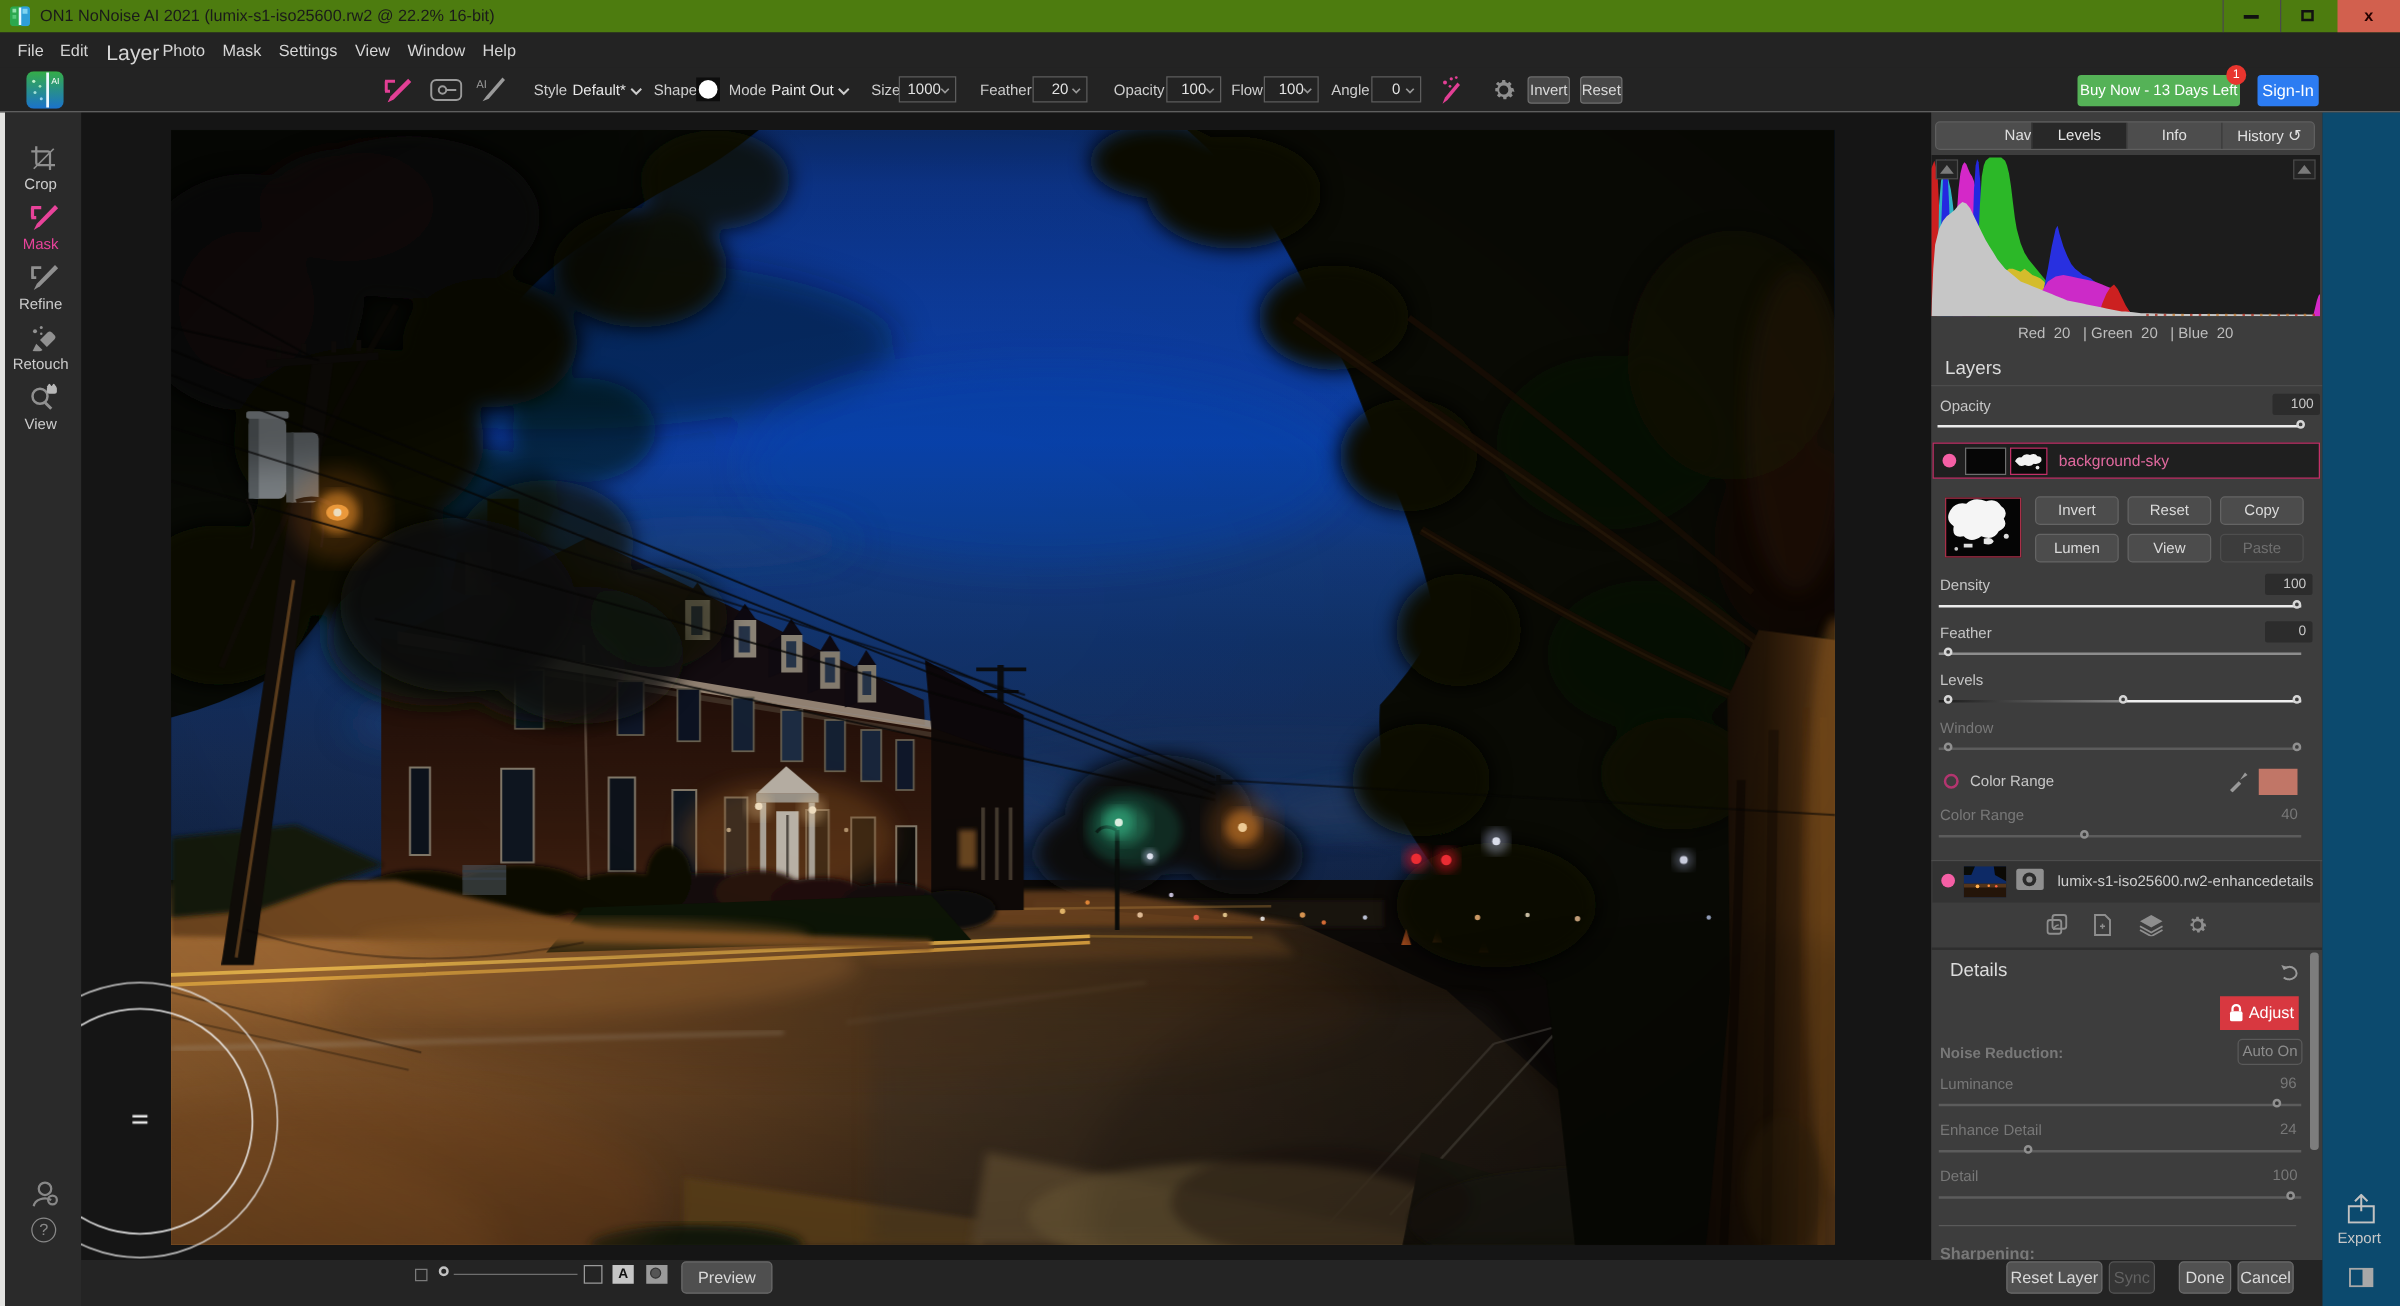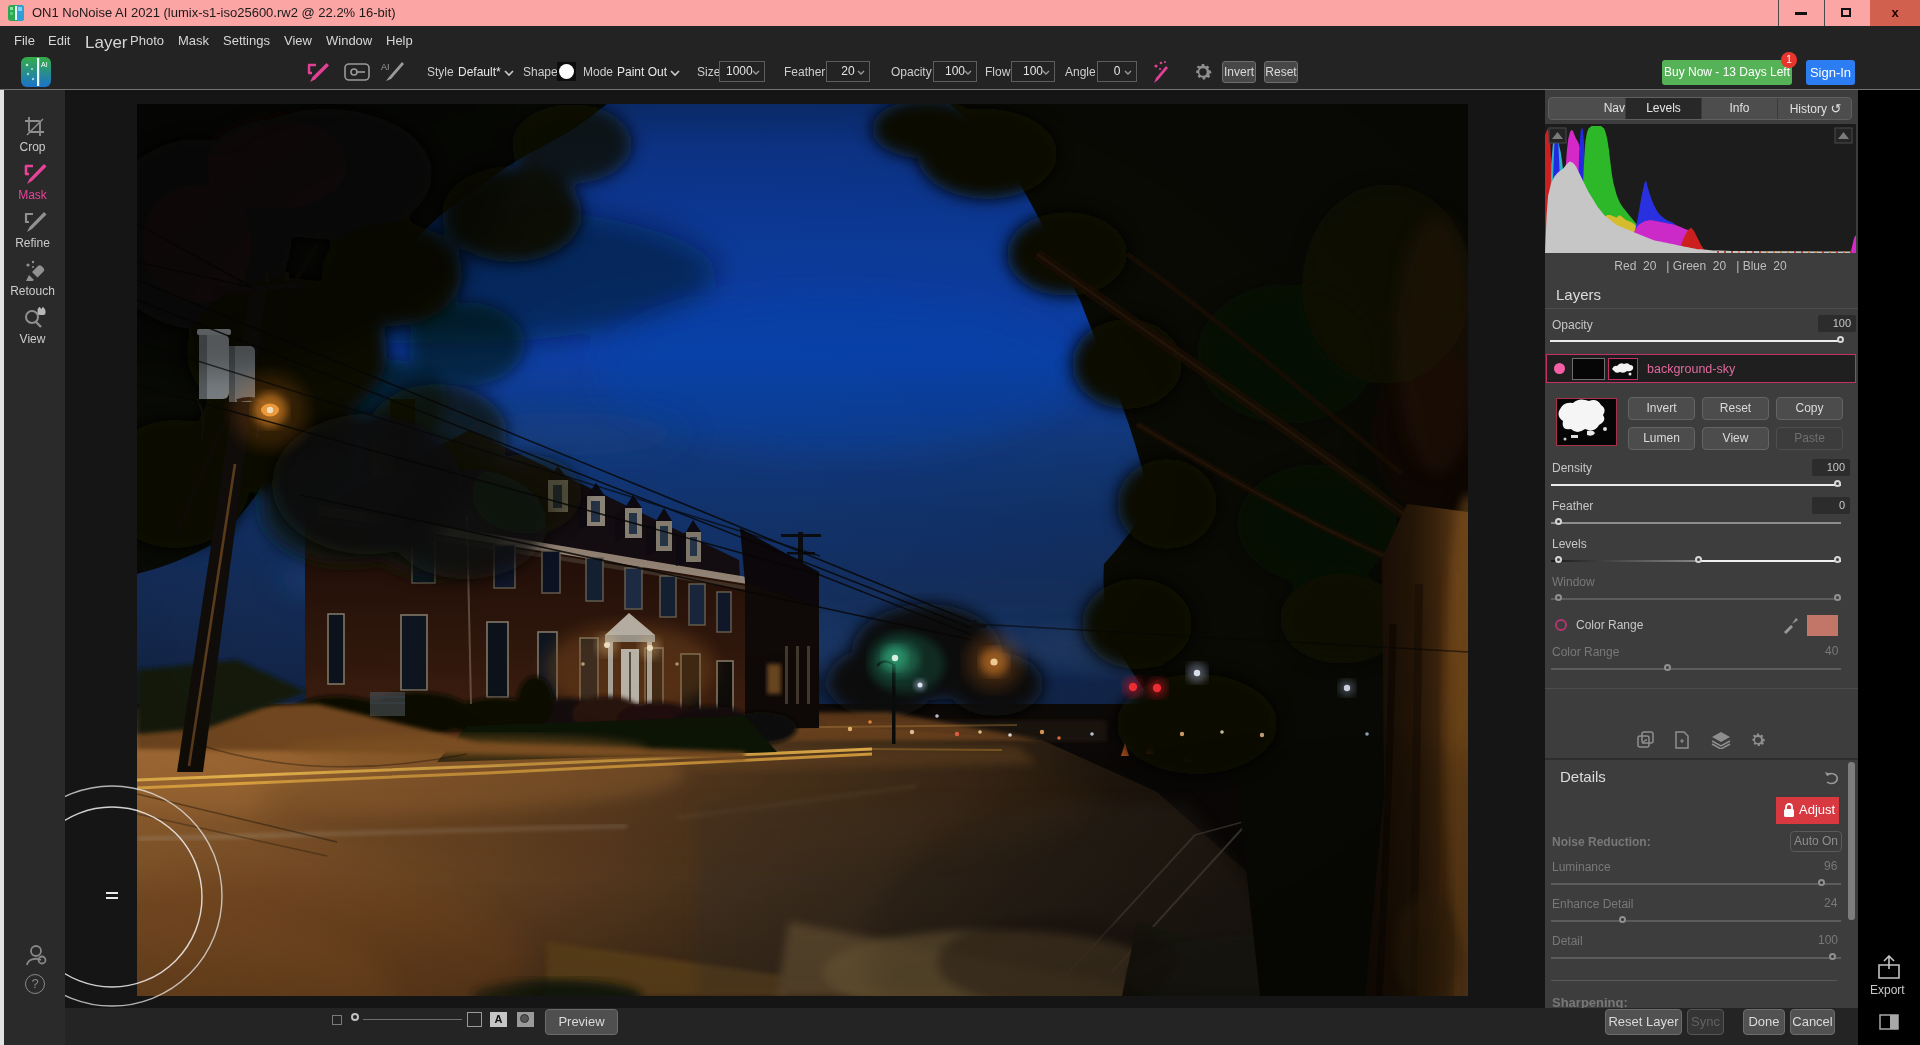--- a/index.html
+++ b/index.html
@@ -16,21 +16,21 @@
 .track { position:absolute; height:2px; background:#8d8d8d; }
 .handle { position:absolute; width:7px; height:7px; border:2px solid #d6d6d6;
   border-radius:50%; background:#3e3e3e; }
 .dimtrack { background:#5c5c5c; }
 .dimhandle { border-color:#909090; }
 </style>
 </head>
 <body>
 <div id="app">
 
-<div class="abs" style="left:0;top:0;width:1920px;height:26px;background:#fca5a5;">
+<div class="abs" style="left:0;top:0;width:1920px;height:26px;background:#4d7c0f;">
   <svg class="abs" style="left:8px;top:5px;" width="16" height="16" viewBox="0 0 16 16">
     <rect x="0" y="0" width="16" height="16" rx="3" fill="#2ca84e"></rect>
     <rect x="8" y="0" width="8" height="16" rx="3" fill="#2e9fd8"></rect>
     <rect x="7" y="1" width="2" height="14" fill="#e8f8ff"></rect>
     <rect x="2" y="2" width="3" height="3" fill="#8fe0a8"></rect>
     <rect x="2" y="7" width="3" height="3" fill="#57c97b"></rect>
     <rect x="10" y="2" width="4" height="4" fill="#7fd4f0"></rect>
   </svg>
   <div class="abs" style="left:32px;top:0;height:26px;line-height:26px;color:#1a1a1a;font-size:13px;">ON1 NoNoise AI 2021 (lumix-s1-iso25600.rw2 @ 22.2% 16-bit)</div>
   <div class="abs" style="left:1778px;top:0;width:46px;height:26px;border-left:1px solid #4a4a4a;"></div>
@@ -719,20 +719,38 @@
     <path d="M2 16 l7 -7 2 2 -7 7 z" fill="#999"></path>
     <path d="M10 8 l4 -6 2 2 -6 4 z" fill="#999"></path>
   </svg>
   <div class="abs" style="left:262px;top:525px;width:31px;height:21px;background:#c17667;"></div>
   <div class="lbl dim" style="left:7px;top:555px;">Color Range</div>
   <div class="lbl dim" style="left:280px;top:554px;">40</div>
   <div class="track dimtrack" style="left:6px;top:578px;width:290px;"></div>
   <div class="handle dimhandle" style="left:119px;top:574px;"></div>
 
   <div class="abs" style="left:0;top:598px;width:313px;height:1px;background:#4c4c4c;"></div>
+  <div class="abs" style="left:1px;top:599px;width:310px;height:33px;background:#333333;">
+    <div class="abs" style="left:7px;top:10px;width:11px;height:11px;border-radius:50%;background:#f55fa5;"></div>
+    <svg class="abs" style="left:25px;top:4px;" width="34" height="25" viewBox="0 0 34 25">
+      <rect width="34" height="25" fill="#0d2a66"></rect>
+      <path d="M0 0 h9 l-3 7 h-6 z" fill="#0a0c08"></path>
+      <path d="M24 0 h10 v12 l-9 -5 z" fill="#0b0905"></path>
+      <rect y="14" width="34" height="11" fill="#241509"></rect>
+      <rect x="0" y="14" width="34" height="3" fill="#54351a"></rect>
+      <circle cx="11" cy="16" r="1.5" fill="#ffb050"></circle>
+          <circle cx="20" cy="15.5" r="1" fill="#ff9040"></circle>
+      <circle cx="26" cy="16" r="1" fill="#ff6040"></circle>
+    </svg>
+    <div class="abs" style="left:67px;top:6px;width:22px;height:17px;background:#8f8f8f;border-radius:2px;">
+      <div class="abs" style="left:5px;top:3px;width:11px;height:11px;border-radius:50%;background:#2a2a2a;"></div>
+      <div class="abs" style="left:8px;top:6px;width:5px;height:5px;border-radius:50%;background:#8f8f8f;"></div>
+    </div>
+    <div class="abs" style="left:100px;top:9px;color:#cfcfcf;font-size:12px;white-space:nowrap;">lumix-s1-iso25600.rw2-enhancedetails</div>
+  </div>
 
   <svg class="abs" style="left:92px;top:641px;" width="18" height="18" viewBox="0 0 18 18">
     <rect x="5" y="1" width="11" height="11" rx="2" fill="none" stroke="#8e8e8e" stroke-width="1.5"></rect>
     <rect x="1" y="5" width="11" height="11" rx="2" fill="none" stroke="#8e8e8e" stroke-width="1.5"></rect>
     <path d="M6 13 a4 4 0 014 -4" fill="none" stroke="#8e8e8e" stroke-width="1.3"></path>
   </svg>
   <svg class="abs" style="left:129px;top:641px;" width="16" height="18" viewBox="0 0 16 18">
     <path d="M2 1 h8 l4 4 v12 h-12 z" fill="none" stroke="#8e8e8e" stroke-width="1.5"></path>
     <path d="M6 10 h4 M8 8 v4" stroke="#8e8e8e" stroke-width="1.2"></path>
   </svg>
@@ -773,21 +791,21 @@
   <div class="track dimtrack" style="left:6px;top:830px;width:290px;"></div>
   <div class="handle dimhandle" style="left:74px;top:826px;background:#343434;"></div>
   <div class="lbl dim" style="left:7px;top:844px;">Detail</div>
   <div class="lbl dim" style="left:273px;top:843px;">100</div>
   <div class="track dimtrack" style="left:6px;top:867px;width:290px;"></div>
   <div class="handle dimhandle" style="left:284px;top:863px;background:#343434;"></div>
   <div class="abs" style="left:6px;top:890px;width:286px;height:1px;background:#5a5a5a;"></div>
   <div class="lbl dim" style="left:7px;top:905px;font-weight:bold;font-size:13px;">Sharpening:</div>
 </div>
 
-<div class="abs" style="left:1858px;top:90px;width:62px;height:955px;background:#000000;">
+<div class="abs" style="left:1858px;top:90px;width:62px;height:955px;background:#0c4a6e;">
   <svg class="abs" style="left:20px;top:865px;" width="22" height="24" viewBox="0 0 22 24">
     <path d="M1 10 h20 v13 h-20 z" fill="none" stroke="#c2c2c2" stroke-width="1.6"></path>
     <path d="M11 1 v13 M6 6 l5 -5 5 5" fill="none" stroke="#c2c2c2" stroke-width="1.6"></path>
   </svg>
   <div class="lbl" style="left:12px;top:893px;color:#c8c8c8;font-size:12px;">Export</div>
   <svg class="abs" style="left:21px;top:924px;" width="20" height="16" viewBox="0 0 20 16">
     <rect x="1" y="1" width="18" height="14" fill="none" stroke="#a8a8a8" stroke-width="1.5"></rect>
     <rect x="11" y="1" width="8" height="14" fill="#a8a8a8"></rect>
   </svg>
 </div>

